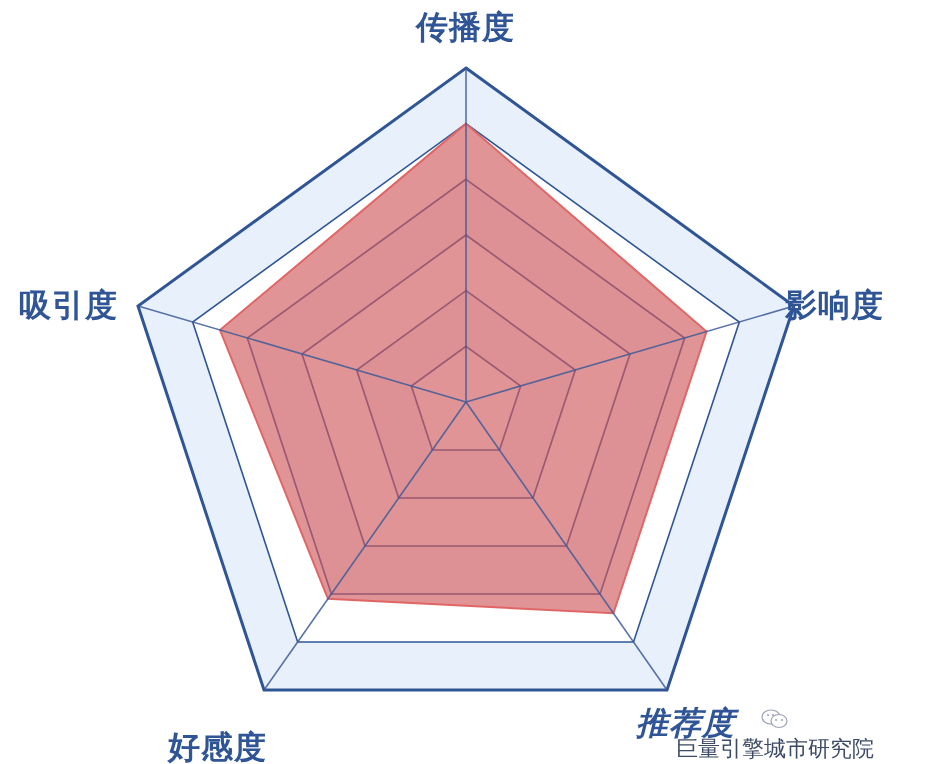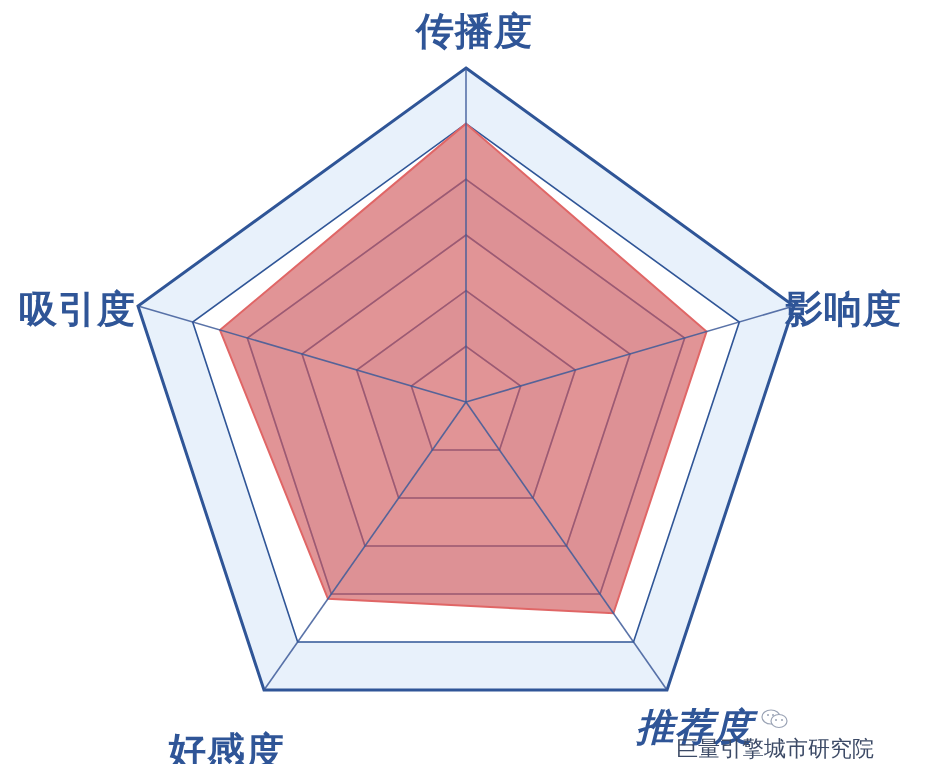--- a/index.html
+++ b/index.html
@@ -1,18 +1,18 @@
 <!DOCTYPE html>
 <html><head>
 <meta charset="utf-8">
 <style>
   html,body{margin:0;padding:0;background:#ffffff;}
   body{width:939px;height:764px;position:relative;overflow:hidden;font-family:"DejaVu Sans",sans-serif;}
   #chart{position:absolute;left:0;top:0;width:939px;height:764px;}
-  .axis-label{position:absolute;font-size:38px;font-weight:bold;color:#2f5597;letter-spacing:1px;white-space:nowrap;}
+  .axis-label{position:absolute;font-size:32px;font-weight:bold;color:#2f5597;letter-spacing:1px;white-space:nowrap;}
   .watermark{position:absolute;left:676px;top:708px;font-size:22px;color:#3c4a66;white-space:nowrap;display:flex;align-items:center;gap:4px;flex-direction:column;}
   .wm-icon{width:28px;height:22px;position:relative;}
 </style>
 </head>
 <body>
 
 <svg id="chart" viewBox="0 0 939 764" xmlns="http://www.w3.org/2000/svg">
   <g id="bands">
       <polygon points="466,68 794,306 667,690 264,690 138,306" fill="#e8f1fb"></polygon>
       <polygon points="466,123.66666666666663 739.3333333333334,322 633.5,642 297.66666666666663,642 192.66666666666663,322" fill="#ffffff"></polygon>

